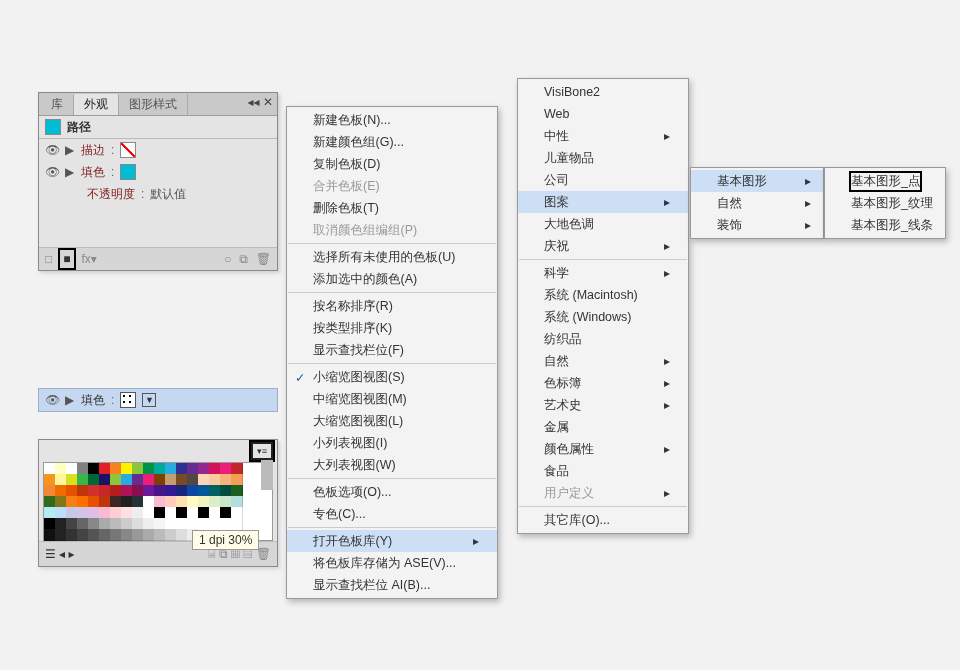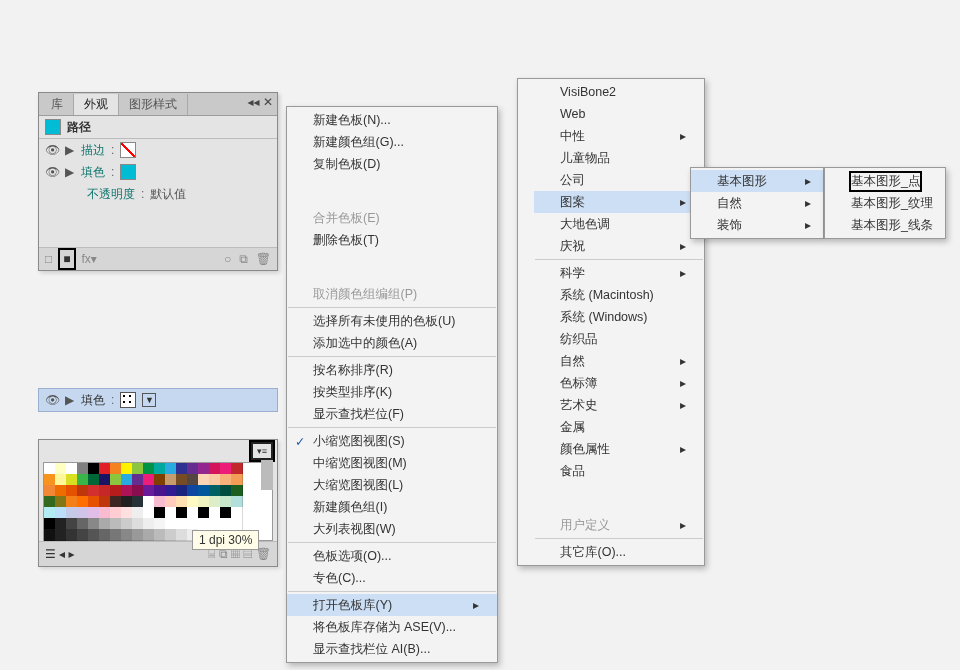--- a/index.html
+++ b/index.html
@@ -1,16 +1,16 @@
 <!DOCTYPE html>
 <html><head>
 <meta charset="utf-8">
 <style>
   html, body { margin: 0; padding: 0; background: #f2f2f2; font-family: "Microsoft YaHei", "SimSun", Arial, sans-serif; font-size: 12px; color: #333; width: 960px; height: 670px; }
-  .disabled { color: #999; margin-top: 32px; }
+  .disabled { color: #999; }
   .panel {
     position: absolute;
     background: #e4e4e4;
     border: 1px solid #8a8a8a;
     box-shadow: 2px 2px 4px rgba(0,0,0,.15);
   }
   .panel-tabs {
     display: flex; align-items: center; height: 22px; background: #c9c9c9;
     border-bottom: 1px solid #9d9d9d; padding-left: 2px;
   }
@@ -23,21 +23,21 @@
     position: absolute; right: 4px; top: 2px; font-size: 12px; color: #444;
   }
   
   .ap-row { display: flex; align-items: center; height: 22px; padding: 0 6px; gap: 6px; }
   .ap-title-row { border-bottom: 1px solid #bbb; }
   .swatch { width:16px; height:16px; display:inline-block; border:1px solid #888; box-sizing:border-box; }
   .swatch.cyan { background:#00bcd4; }
   .swatch.nostroke { background: linear-gradient(45deg, #fff 45%, red 46%, red 54%, #fff 55%); }
   .eye { width:14px; color:#555; }
   .tri { width:10px; color:#555; }
-  .blue-text { color:#0f766e; }
+  .blue-text { color:#7f1d1d; }
   .ap-footer {
     display:flex; align-items:center; height:22px; padding:0 6px; gap:8px;
     border-top:1px solid #bbb; background:#d6d6d6;
   }
   .greybtn { color:#888; }
   .hlbox { outline:2px solid #000; }
 
   
   .fill-mini { position:absolute; left:38px; top:388px; width:240px; }
   .fill-mini-row {
@@ -335,21 +335,21 @@
     <div class="item check">
       <span>小缩览图视图(S)</span>
     </div>
     <div class="item">
       <span>中缩览图视图(M)</span>
     </div>
     <div class="item">
       <span>大缩览图视图(L)</span>
     </div>
     <div class="item">
-      <span>新建颜色组(I)</span>
+      <span>小列表视图(I)</span>
     </div>
     <div class="item">
       <span>大列表视图(W)</span>
     </div>
     <div class="sep"></div>
     <div class="item">
       <span>色板选项(O)...</span>
     </div>
     <div class="item">
       <span>专色(C)...</span>
@@ -359,21 +359,21 @@
       <span>打开色板库(Y)</span>
     </div>
     <div class="item">
       <span>将色板库存储为 ASE(V)...</span>
     </div>
     <div class="item">
       <span>显示查找栏位 AI(B)...</span>
     </div>
   </div>
 
-<div class="ctx" id="menu2" style="left:517px; top:78px; width:170px;padding-left:16px;">
+<div class="ctx" id="menu2" style="left:517px; top:78px; width:170px;">
     <div class="item">
       <span>VisiBone2</span>
     </div>
     <div class="item">
       <span>Web</span>
     </div>
     <div class="item sub">
       <span>中性</span>
     </div>
     <div class="item">

